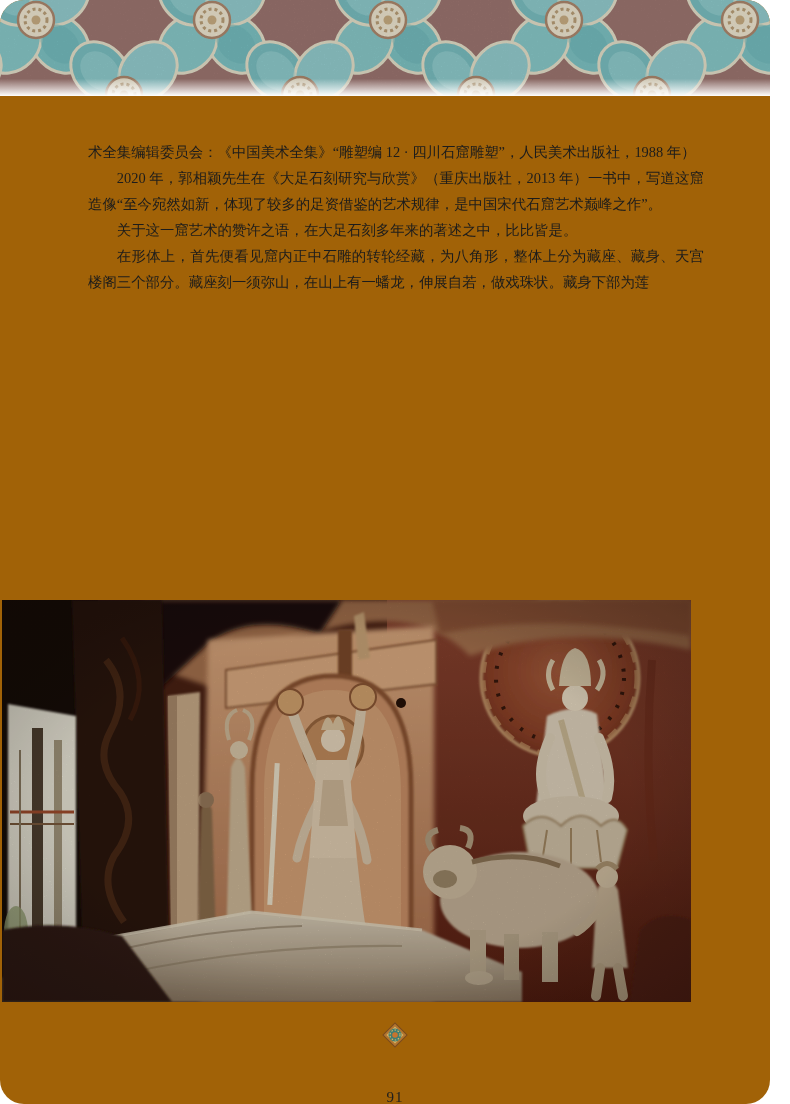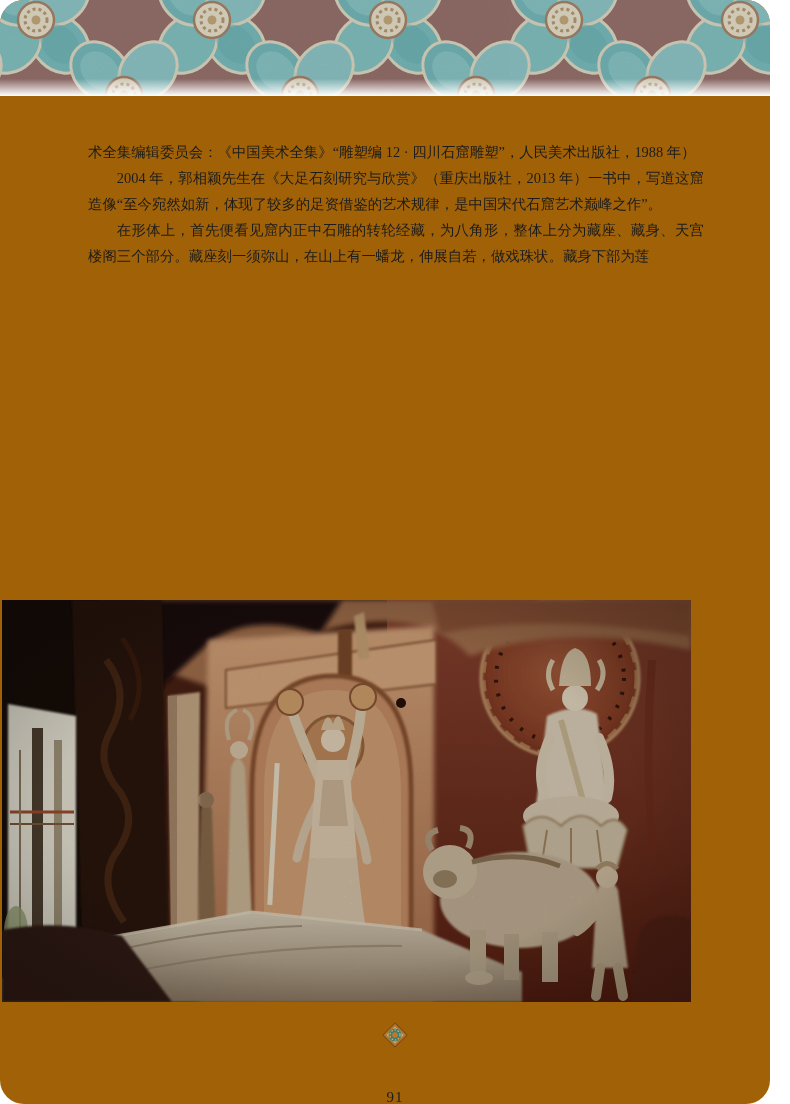--- a/index.html
+++ b/index.html
@@ -71,21 +71,22 @@
         </filter>
       </defs>
       <rect width="790" height="96" fill="url(#pat)"></rect>
       <rect width="790" height="96" filter="url(#bandgrain)" opacity=".10"></rect>
     </svg>
     <div class="band-fade"></div>
   </div>
 
   <div class="article">
     <p class="cont">术全集编辑委员会：《中国美术全集》“雕塑编 12 · 四川石窟雕塑”，人民美术出版社，1988 年）</p>
-    <p>2004 年，郭相颖先生在《大足石刻研究与欣赏》（重庆出版社，2013 年）一书中，写道这窟造像“至今宛然如新，体现了较多的足资借鉴的艺术规律，是中国宋代石窟艺术巅峰之作”。</p>
+    <p>2020 年，郭相颖先生在《大足石刻研究与欣赏》（重庆出版社，2013 年）一书中，写道这窟造像“至今宛然如新，体现了较多的足资借鉴的艺术规律，是中国宋代石窟艺术巅峰之作”。</p>
+    <p>关于这一窟艺术的赞许之语，在大足石刻多年来的著述之中，比比皆是。</p>
     <p>在形体上，首先便看见窟内正中石雕的转轮经藏，为八角形，整体上分为藏座、藏身、天宫楼阁三个部分。藏座刻一须弥山，在山上有一蟠龙，伸展自若，做戏珠状。藏身下部为莲</p>
   </div>
 
   <div class="photo" aria-label="转轮经藏窟石雕造像照片：窟内正中多臂造像、立像与骑兽菩萨像">
     <svg viewBox="0 0 689 402" preserveAspectRatio="none">
       <defs>
         <linearGradient id="gWallR" x1="0" y1="0" x2="0" y2="1">
           <stop offset="0" stop-color="#8a4430"></stop>
             <stop offset="1" stop-color="#571f11"></stop>
         </linearGradient>

